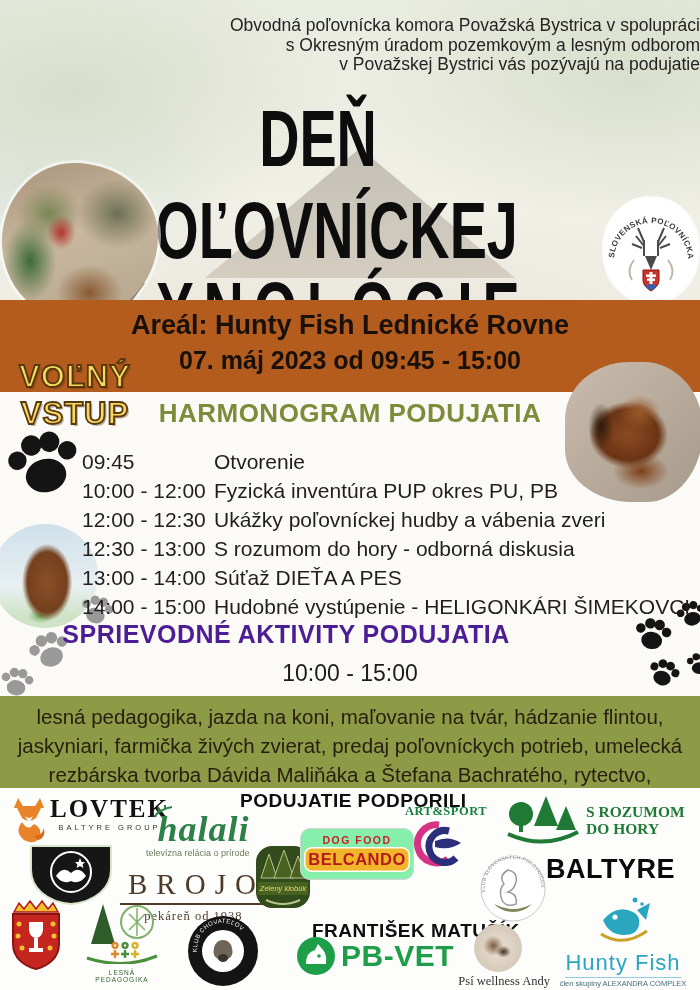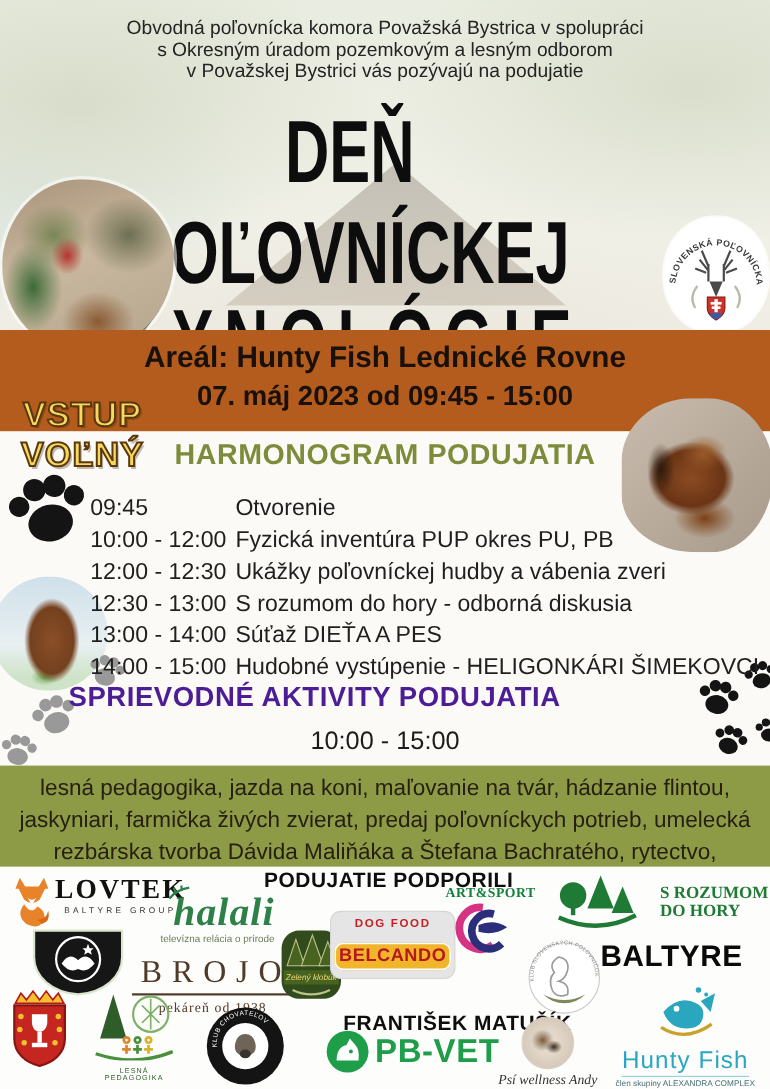--- a/index.html
+++ b/index.html
@@ -12,21 +12,21 @@
       linear-gradient(rgba(250,250,246,.62),rgba(250,250,246,.74)),
       radial-gradient(900px 240px at 50% 118%, #b3a184 0%, transparent 62%),
       radial-gradient(420px 210px at 10% 32%, #96a678 0%, transparent 64%),
       radial-gradient(430px 220px at 90% 28%, #9cab7e 0%, transparent 64%),
       radial-gradient(300px 160px at 4% 60%, #9db8a6 0%, transparent 70%),
       linear-gradient(#ccd5bb,#dcd7c3);}
   .hero-roof{position:absolute;left:205px;top:148px;width:310px;height:130px;opacity:.45;
     background:linear-gradient(#8d8478,#b6aa99);clip-path:polygon(50% 0,100% 100%,0 100%);}
 
   
-  .header-text{position:absolute;top:16px;left:0;width:700px;text-align:center;
+  .header-text{position:absolute;top:16px;left:0;width:700px;text-align:right;
     font-size:17.5px;line-height:19.5px;color:#242424;}
   .title{position:absolute;top:92px;left:0;width:636px;text-align:center;color:#0d0d0d;font-weight:700;}
   .title .l1{display:block;font-size:68px;letter-spacing:0;transform:scale(.82,1.18);transform-origin:center top;}
   .title .l2{display:block;font-size:68px;letter-spacing:12px;margin-top:16px;transform:scale(.82,1.18);transform-origin:center top;}
 
   
   .kids-photo{position:absolute;left:2px;top:163px;width:156px;height:158px;
     border-radius:46% 54% 52% 48% / 50% 46% 54% 50%;
     background:
       radial-gradient(20px 24px at 38% 44%, #b5342e 0%, transparent 72%),
@@ -102,29 +102,29 @@
 
   .speleo{position:absolute;left:28px;top:56px;}
 
   .brojo{position:absolute;left:120px;top:80px;text-align:center;font-family:"Liberation Serif",serif;color:#503a28;}
   .brojo-name{font-size:29px;letter-spacing:9px;border-bottom:2px solid #503a28;padding:0 2px 2px 8px;}
   .brojo-sub{font-size:12.5px;margin-top:4px;letter-spacing:1px;}
 
   .klobuk{position:absolute;left:252px;top:56px;width:62px;text-align:center;}
 
   .belcando{position:absolute;left:300px;top:40px;width:106px;text-align:center;
-    border:1.5px solid #d5d5d5;border-radius:10px;background:#e5e5e5;padding:5px 3px 7px;}
+    border:1.5px solid #d5d5d5;border-radius:10px;background:#86efac;padding:5px 3px 7px;}
   .belcando-sub{color:#c42127;font-weight:700;font-size:10.5px;letter-spacing:1.5px;}
-  .belcando-name{display:block;margin-top:11px;background:#f0b52a;color:#b5181d;font-weight:700;
+  .belcando-name{display:block;margin-top:1px;background:#f0b52a;color:#b5181d;font-weight:700;
     font-size:16.5px;letter-spacing:.5px;padding:3px 2px;border-radius:8px;box-shadow:0 0 0 1.5px #fff inset;}
 
   .artsport{position:absolute;left:405px;top:16px;width:84px;}
   .artsport-name{font-family:"Liberation Serif",serif;font-size:12.5px;font-weight:700;color:#15803d;letter-spacing:.5px;}
 
-  .rozumom{position:absolute;left:506px;top:6px;display:flex;align-items:center;gap:20px;}
+  .rozumom{position:absolute;left:506px;top:6px;display:flex;align-items:center;gap:6px;}
   .rozumom-text{font-family:"Liberation Serif",serif;font-size:15.5px;font-weight:700;color:#1e7a34;line-height:17px;}
 
   .baltyre{position:absolute;left:546px;top:66px;font-size:27px;font-weight:700;color:#0a0a0a;letter-spacing:.5px;}
 
   .polovnicky{position:absolute;left:478px;top:64px;}
 
   .matusik{position:absolute;left:312px;top:132px;font-size:19px;font-weight:700;color:#0e0e0e;letter-spacing:.5px;}
 
   .erb{position:absolute;left:8px;top:110px;}
   .lesna{position:absolute;left:82px;top:112px;width:80px;text-align:center;}
@@ -132,21 +132,21 @@
   .chovatelia{position:absolute;left:186px;top:126px;}
 
   .pbvet{position:absolute;left:296px;top:148px;display:flex;align-items:center;gap:5px;}
   .pbvet-name{font-size:30px;font-weight:700;color:#1f9e4a;letter-spacing:.5px;}
 
   .wellness{position:absolute;left:446px;top:136px;width:104px;text-align:center;}
   .wellness-photo{width:46px;height:46px;border-radius:50%;margin:0 auto;border:1px solid #d8cfc4;
     background:radial-gradient(14px 14px at 40% 45%, #7a5a3a 0%, transparent 72%),
                radial-gradient(10px 8px at 62% 58%, #3a2c1d 0%, transparent 75%),
                radial-gradient(#ece2d6,#cdbfae);}
-  .wellness-name{font-family:"Liberation Serif",serif;font-style:italic;font-size:12.5px;color:#333;margin-top:2px;}
+  .wellness-name{font-family:"Liberation Serif",serif;font-size:12.5px;color:#333;margin-top:2px;text-align:right;}
 
   .hunty{position:absolute;left:552px;top:106px;width:142px;text-align:center;}
   .hunty-name{display:inline-block;font-size:22px;color:#2aa6bf;letter-spacing:1px;
     border-bottom:1px solid #8fd0de;padding-bottom:1px;margin-top:0;}
   .hunty-sub{font-size:7.5px;color:#4a6f7a;margin-top:1px;}
 </style>
 </head>
 <body>
 
 <div class="poster">
@@ -194,22 +194,22 @@
       <path d="M41,88 q6,-4 12,0 q-3,4 -6,4 q-3,0 -6,-4 z" fill="#3c5ba8"></path>
     </svg>
   </div>
 
   <div class="venue-band">
     <div class="venue-loc">Areál: Hunty Fish Lednické Rovne</div>
     <div class="venue-date">07. máj 2023 od 09:45 - 15:00</div>
   </div>
 
   <div class="entry">
+    <span>VOĽNÝ</span>
     <span>VSTUP</span>
-    <span>VOĽNÝ</span>
   </div>
 
   <div class="sched-head">HARMONOGRAM PODUJATIA</div>
 
   <div class="dog-photo"></div>
   <div class="horse-photo"></div>
 
   <svg class="paw paw-black" style="left:6px;top:424px;width:74px;transform:rotate(-12deg)" viewBox="0 0 40 40">
       <ellipse cx="20" cy="28" rx="11" ry="9"></ellipse>
       <circle cx="6.5" cy="17" r="5"></circle>

